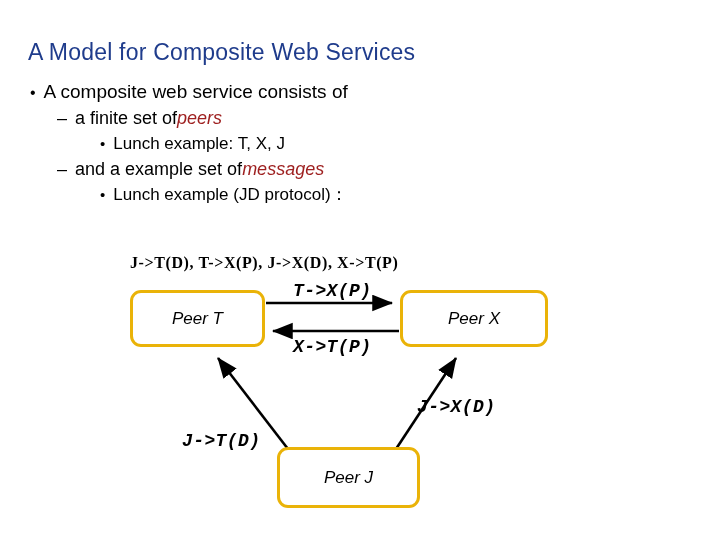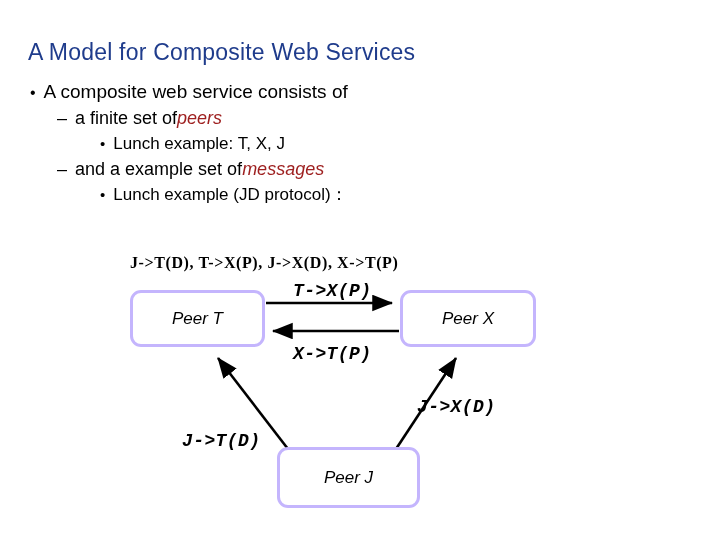--- a/index.html
+++ b/index.html
@@ -71,50 +71,50 @@
   
   #diagram {
     position: absolute;
     left: 0;
     top: 0;
     width: 720px;
     height: 540px;
   }
   .peer-box {
     position: absolute;
-    border: 3px solid #c4b5fd;
+    border: 3px solid #eab308;
     border-radius: 11px;
     background: #ffffff;
     display: flex;
     align-items: center;
     justify-content: center;
     box-sizing: border-box;
   }
   .peer-label {
     font-family: "Liberation Sans", sans-serif;
     font-style: italic;
     font-size: 17px;
     color: #000000;
     white-space: nowrap;
   }
   #peer-t-box { left: 130px; top: 290px; width: 135px; height: 57px; }
-  #peer-x-box { left: 400px; top: 290px; width: 136px; height: 57px; }
+  #peer-x-box { left: 400px; top: 290px; width: 148px; height: 57px; }
   #peer-j-box { left: 277px; top: 447px; width: 143px; height: 61px; }
 
   .edge-label {
     position: absolute;
     font-family: "Liberation Mono", "DejaVu Sans Mono", monospace;
     font-size: 18px;
     font-weight: bold;
     font-style: italic;
     letter-spacing: 0.4px;
     white-space: nowrap;
   }
   #label-tx { left: 293px; top: 281px; }
-  #label-xt { left: 293px; top: 344px; }
+  #label-xt { left: 293px; top: 337px; }
   #label-jt { left: 182px; top: 395px; margin-top: 36px; }
   #label-jx { left: 417px; top: 397px; }
 
   #arrow-layer {
     position: absolute;
     left: 0;
     top: 0;
     width: 720px;
     height: 540px;
     pointer-events: none;

